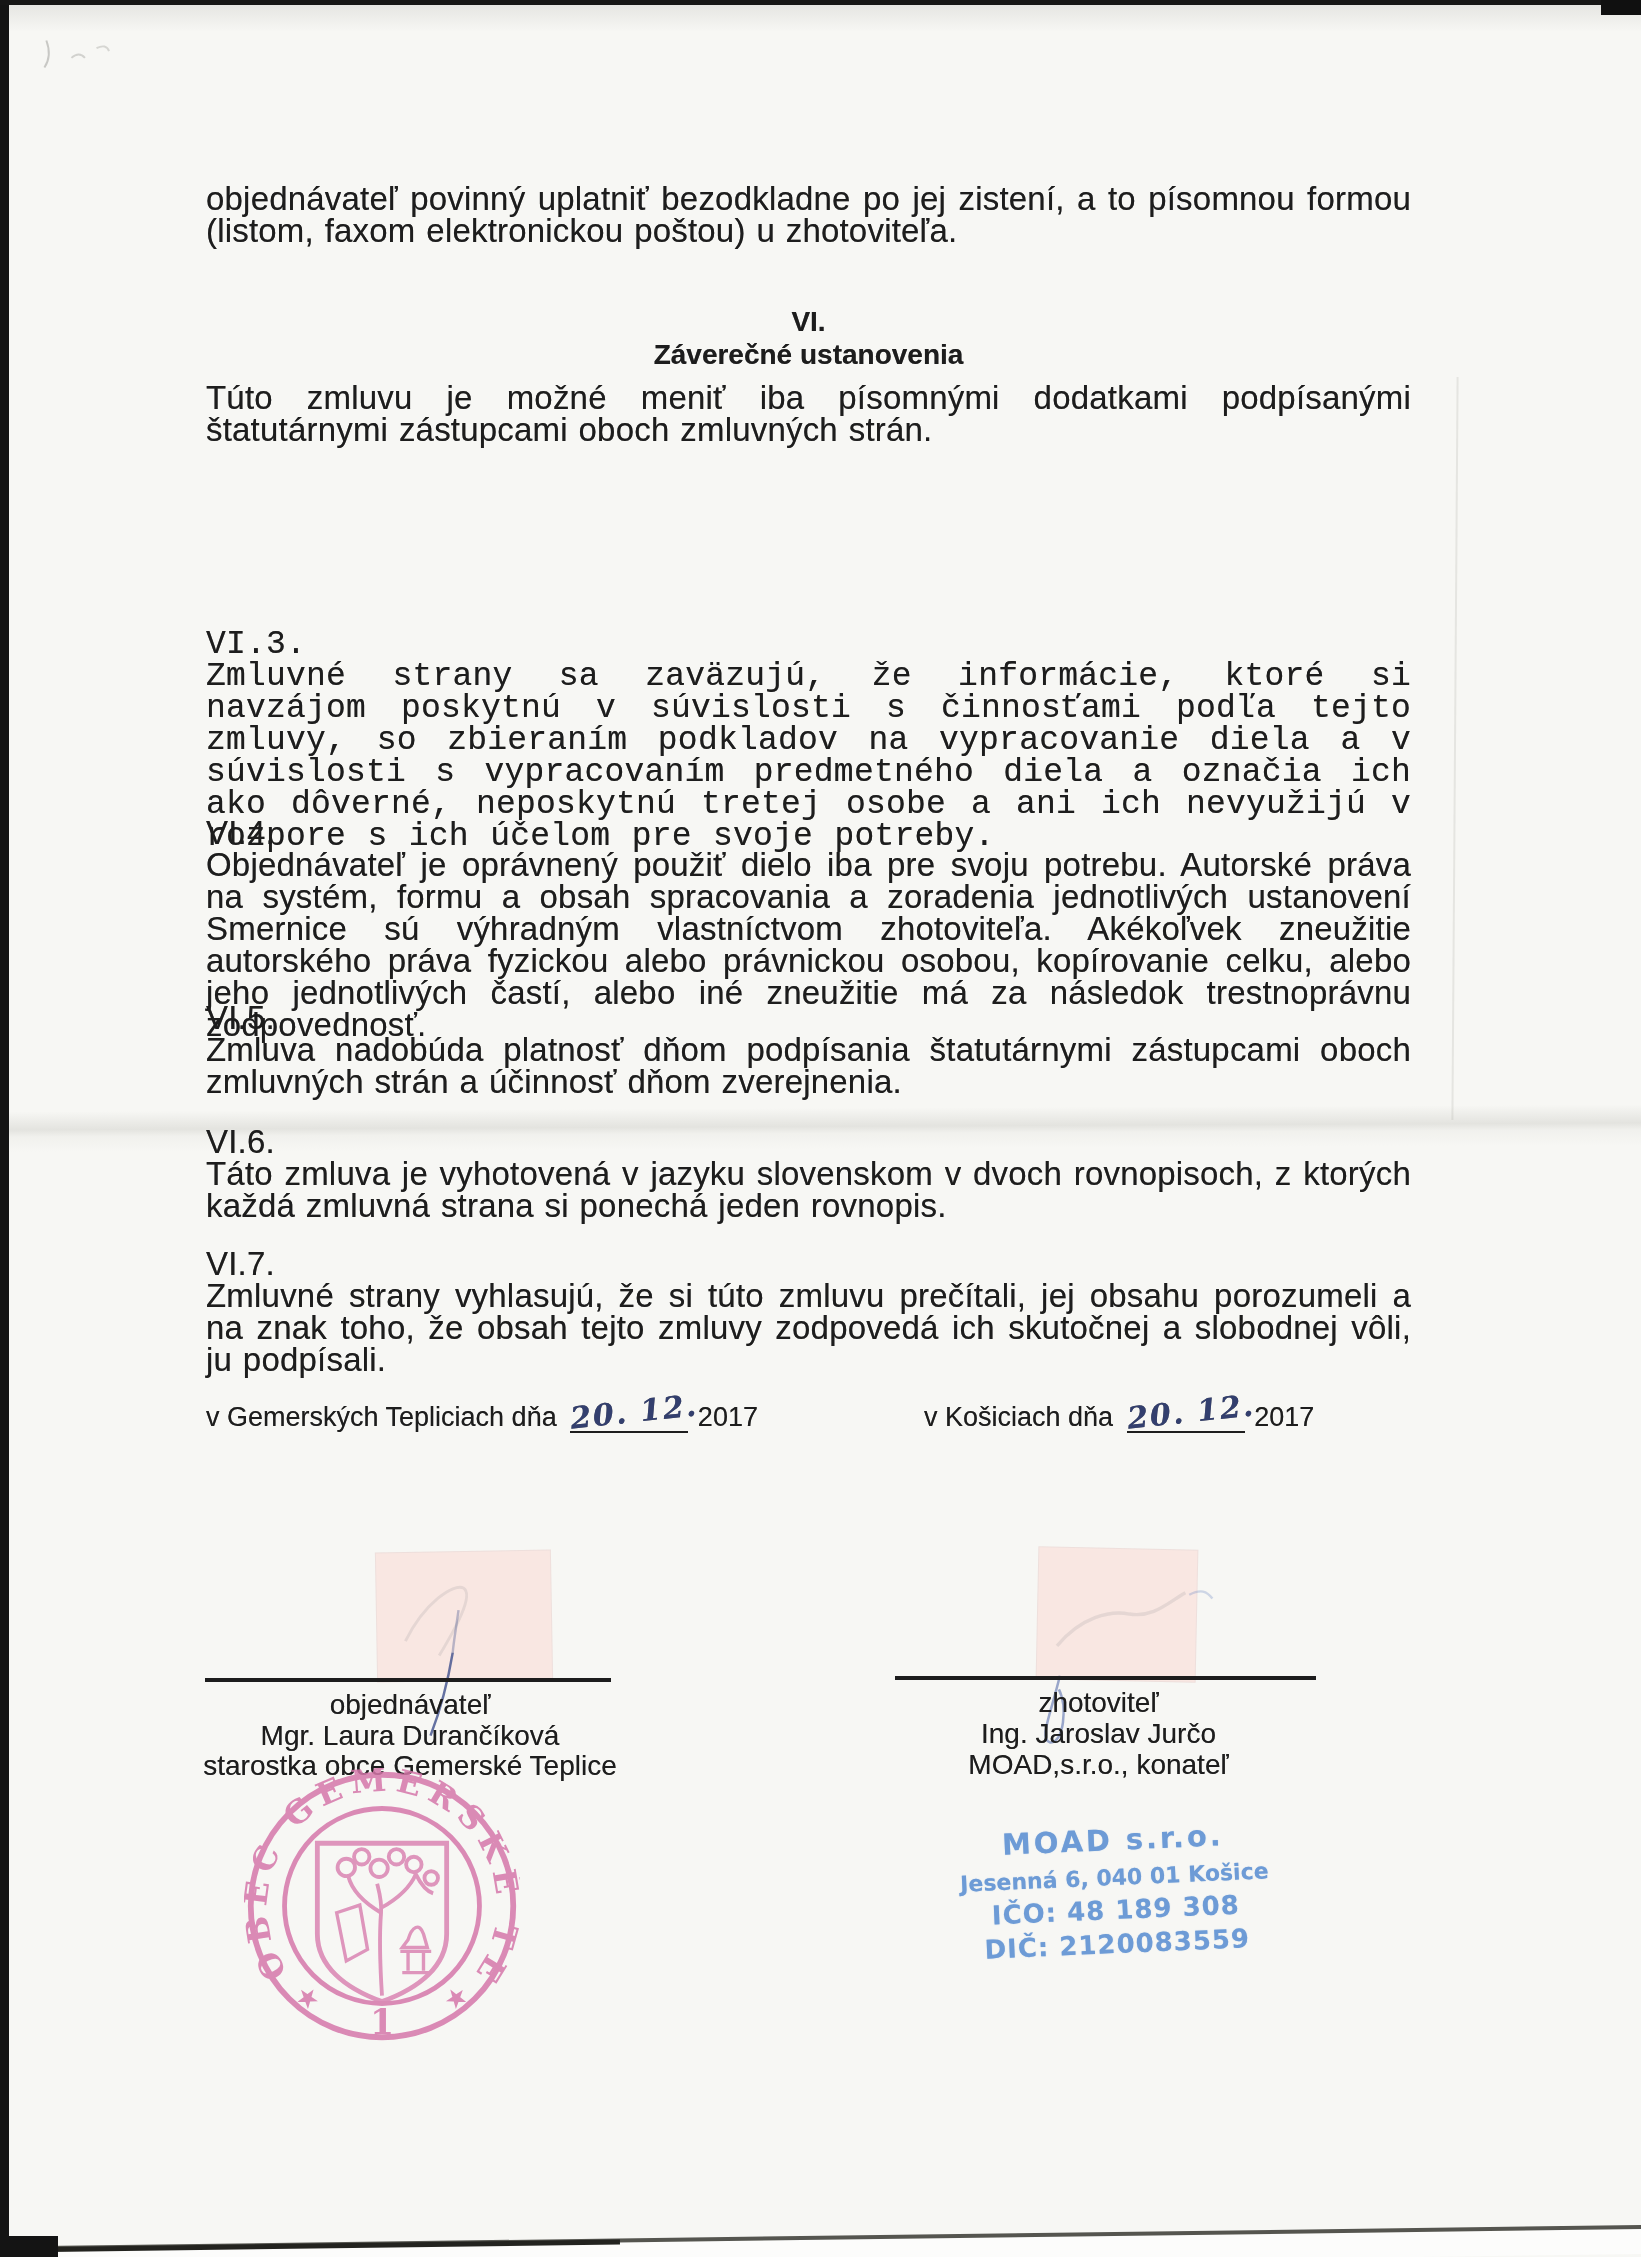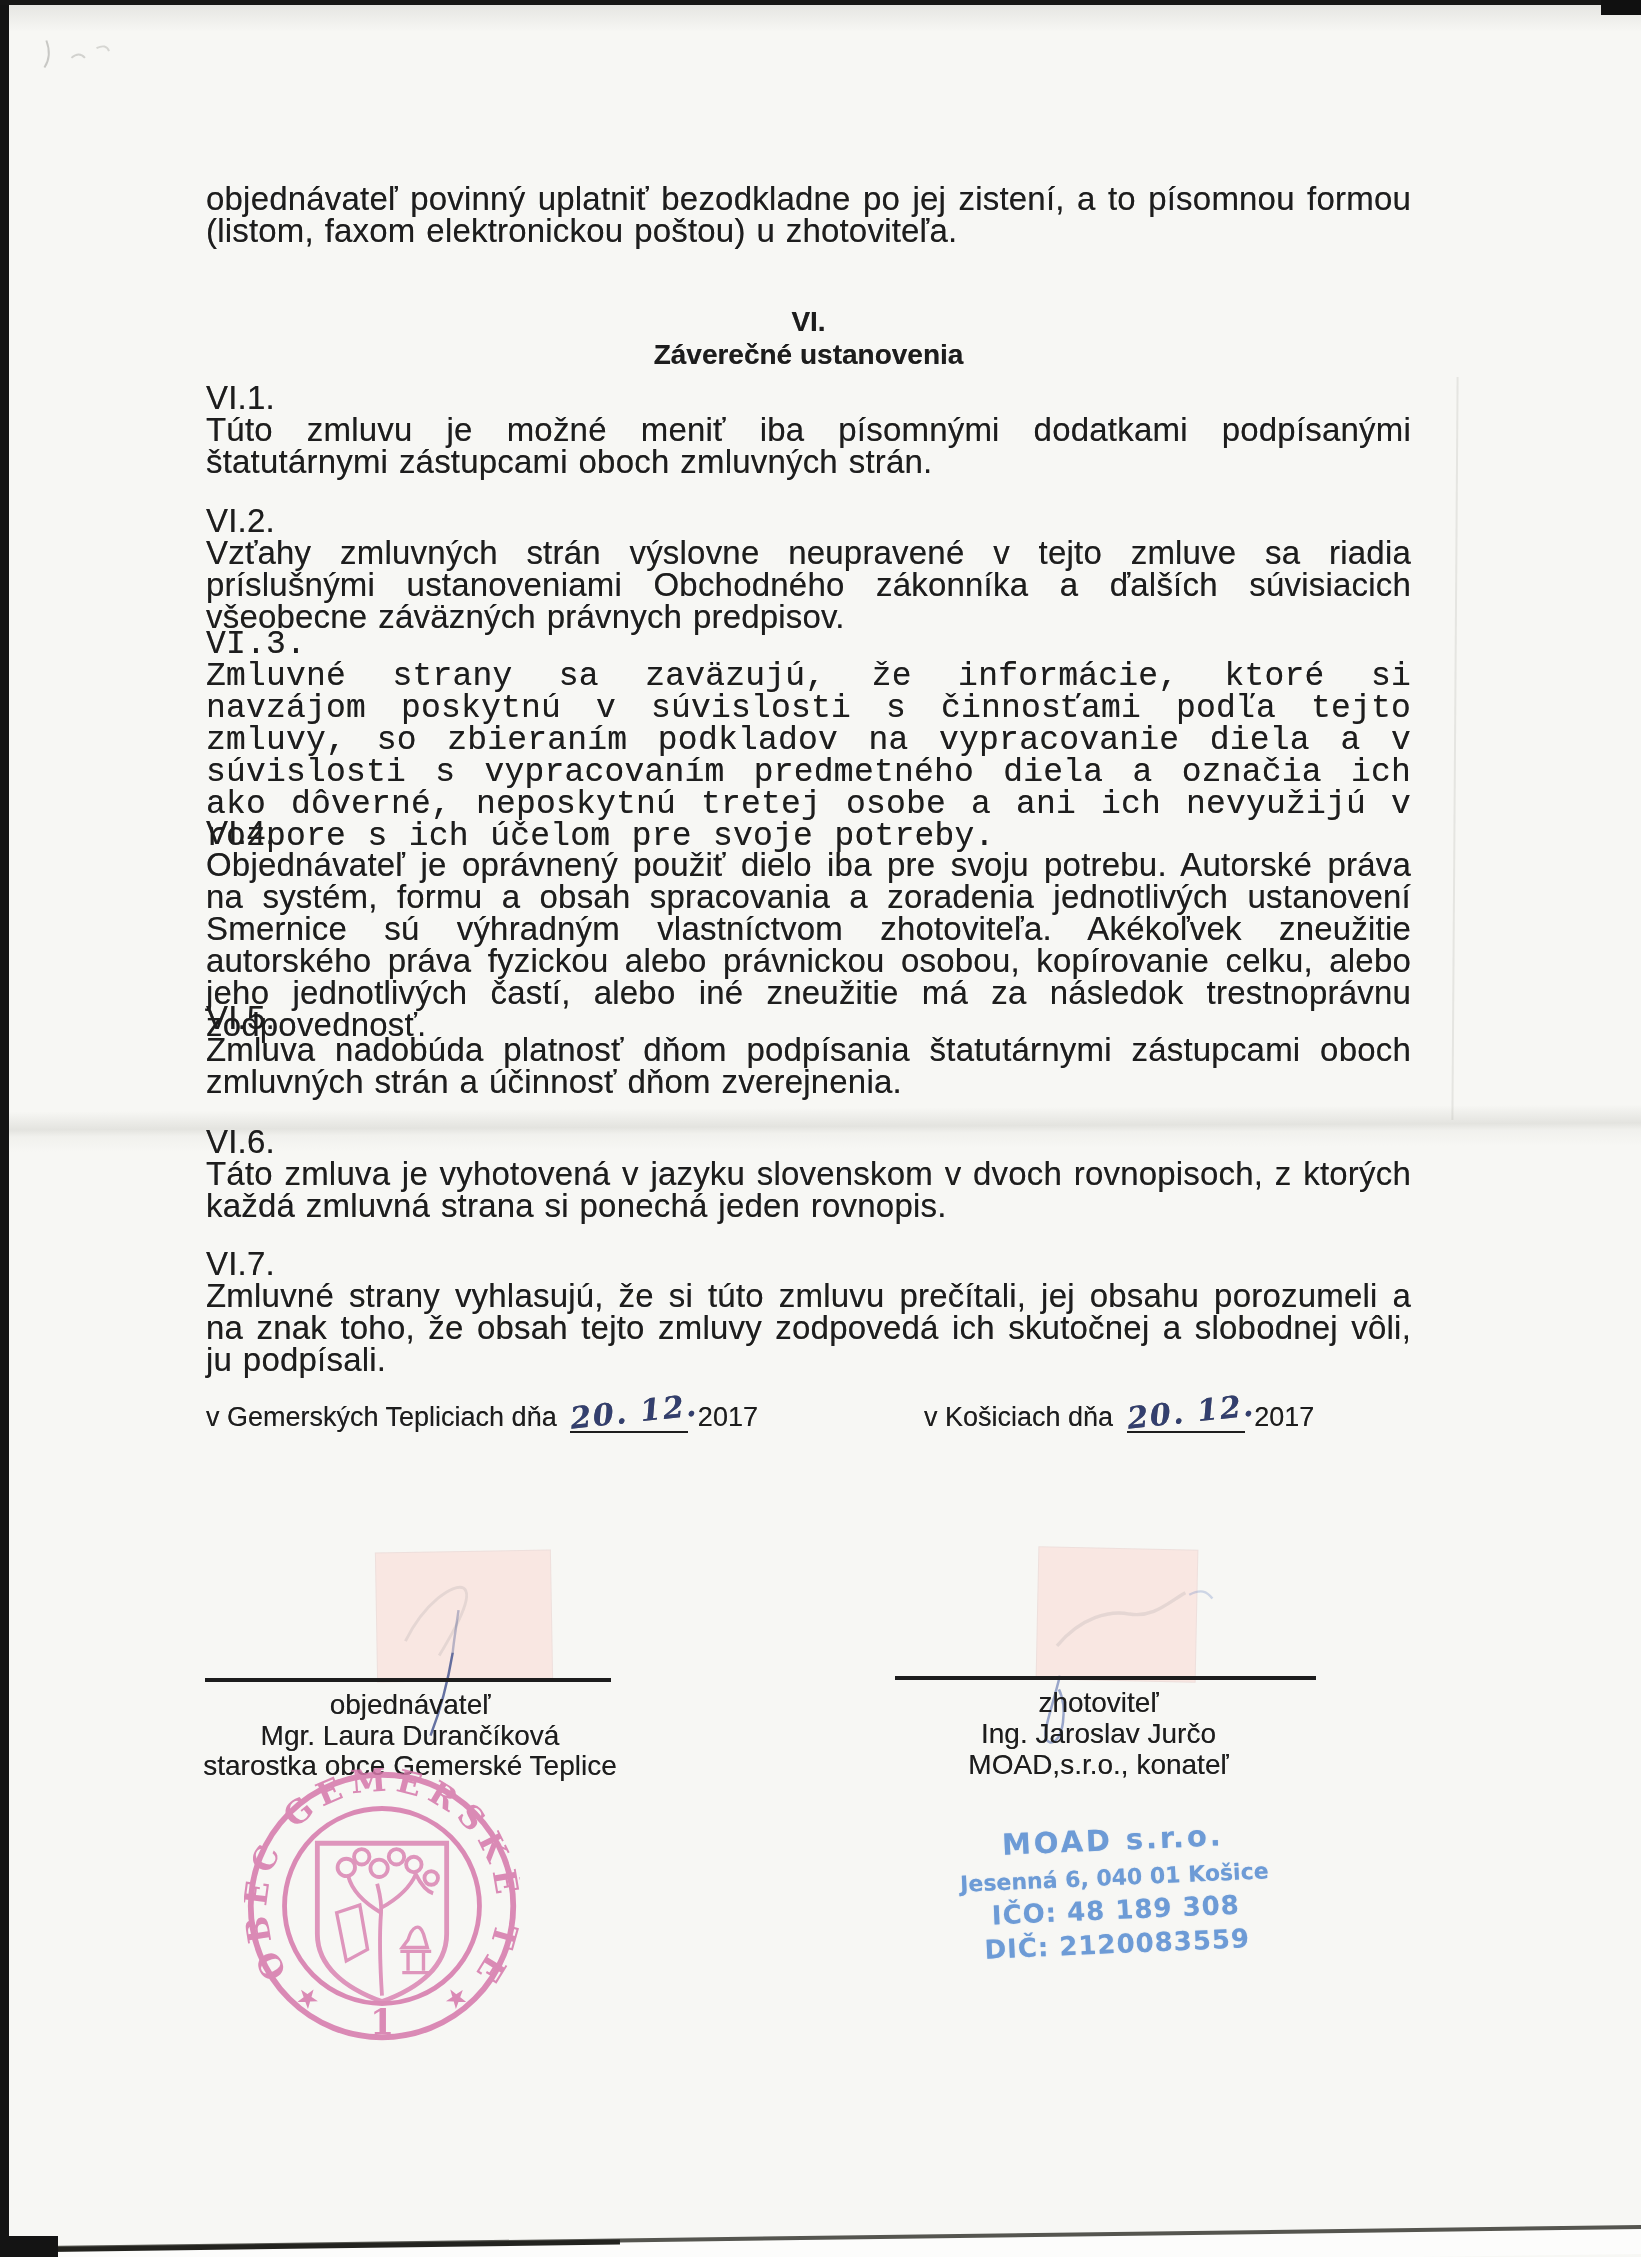--- a/index.html
+++ b/index.html
@@ -99,26 +99,21 @@
     <path d="M 44,40 q 8,-7 14,0" stroke="#a5a5a0" stroke-width="2" fill="none" opacity=".45"></path>
     <path d="M 70,30 q 10,-5 13,3" stroke="#a5a5a0" stroke-width="2" fill="none" opacity=".4"></path>
   </svg>
 
   <div class="para intro">objednávateľ povinný uplatniť bezodkladne po jej zistení, a to písomnou formou (listom, faxom elektronickou poštou) u zhotoviteľa.</div>
 
   <div class="sec-head sec-title">Záverečné ustanovenia</div>
   <div class="sec-head sec-num">VI.</div>
 
   <div class="clause c1">
-    <div class="clause-label">VI.1.</div>
     <div class="clause-text">Túto zmluvu je možné meniť iba písomnými dodatkami podpísanými štatutárnymi zástupcami oboch zmluvných strán.</div>
-  </div>
-  <div class="clause c2">
-    <div class="clause-label">VI.2.</div>
-    <div class="clause-text">Vzťahy zmluvných strán výslovne neupravené v tejto zmluve sa riadia príslušnými ustanoveniami Obchodného zákonníka a ďalších súvisiacich všeobecne záväzných právnych predpisov.</div>
   </div>
   <div class="clause c3">
     <div class="clause-label">VI.3.</div>
     <div class="clause-text">Zmluvné strany sa zaväzujú, že informácie, ktoré si navzájom poskytnú v súvislosti s činnosťami podľa tejto zmluvy, so zbieraním podkladov na vypracovanie diela a v súvislosti s vypracovaním predmetného diela a označia ich ako dôverné, neposkytnú tretej osobe a ani ich nevyužijú v rozpore s ich účelom pre svoje potreby.</div>
   </div>
   <div class="clause c4">
     <div class="clause-label">VI.4.</div>
     <div class="clause-text">Objednávateľ je oprávnený použiť dielo iba pre svoju potrebu. Autorské práva na systém, formu a obsah spracovania a zoradenia jednotlivých ustanovení Smernice sú výhradným vlastníctvom zhotoviteľa. Akékoľvek zneužitie autorského práva fyzickou alebo právnickou osobou, kopírovanie celku, alebo jeho jednotlivých častí, alebo iné zneužitie má za následok trestnoprávnu zodpovednosť.</div>
   </div>
   <div class="clause c5">

